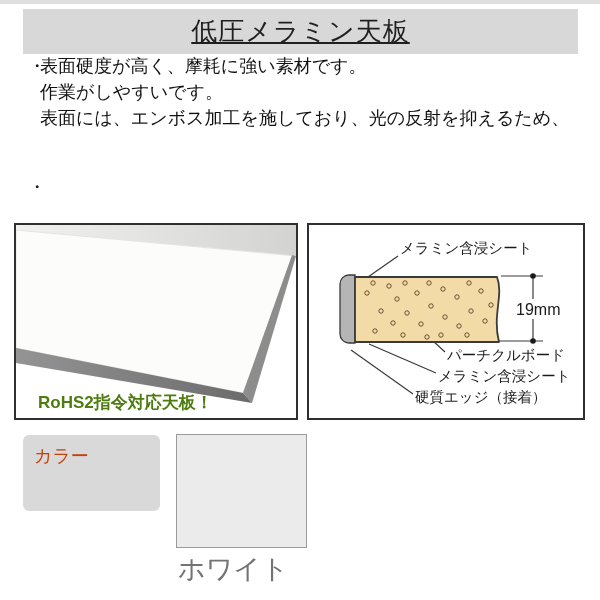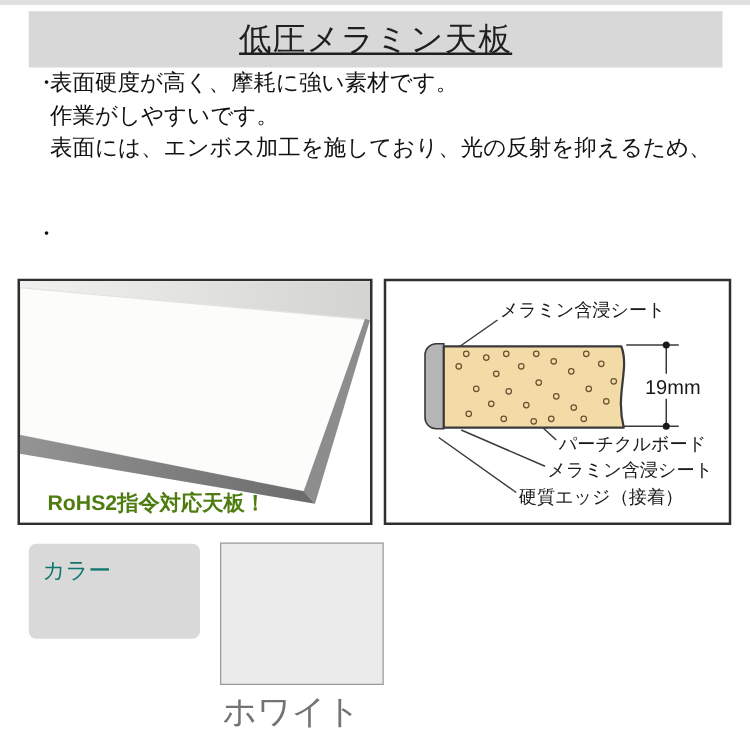--- a/index.html
+++ b/index.html
@@ -12,21 +12,21 @@
   .intro{position:absolute;left:40px;top:0;width:560px;color:#121212;font-size:18px;line-height:26px;}
   .para{position:absolute;left:0;}
   .para .bullet{position:absolute;left:-12px;top:0;font-size:18px;}
   .photo-box{position:absolute;left:14px;top:223px;width:284px;height:197px;border:2px solid #2f2f2f;box-sizing:border-box;background:#fff;}
   .photo-box svg{display:block;}
   .photo-caption{position:absolute;left:6px;top:166px;font-size:17px;font-weight:bold;color:#4d7c0f;white-space:nowrap;margin-left:16px;}
   .diagram-box{position:absolute;left:307px;top:223px;width:278px;height:197px;border:2px solid #2f2f2f;box-sizing:border-box;background:#fff;}
   .diagram-box svg{display:block;}
   .diagram-box text{font-family:"Liberation Sans","DejaVu Sans",sans-serif;fill:#1a1a1a;}
   .color-box{position:absolute;left:23px;top:435px;width:137px;height:76px;background:#d9d9d9;border-radius:6px;
-    box-sizing:border-box;padding:9px 0 0 11px;font-size:18px;line-height:24px;color:#0f766e;}
+    box-sizing:border-box;padding:9px 0 0 11px;font-size:18px;line-height:24px;color:#c2410c;}
   .swatch{position:absolute;left:176px;top:434px;width:131px;height:114px;background:#ebebeb;border:1px solid #9a9a9a;box-sizing:border-box;}
   .swatch-name{position:absolute;left:178px;top:551px;font-size:27px;color:#737373;}
 </style>
 </head>
 <body>
 
 <div class="canvas">
 
   <div class="top-strip"></div>
 

